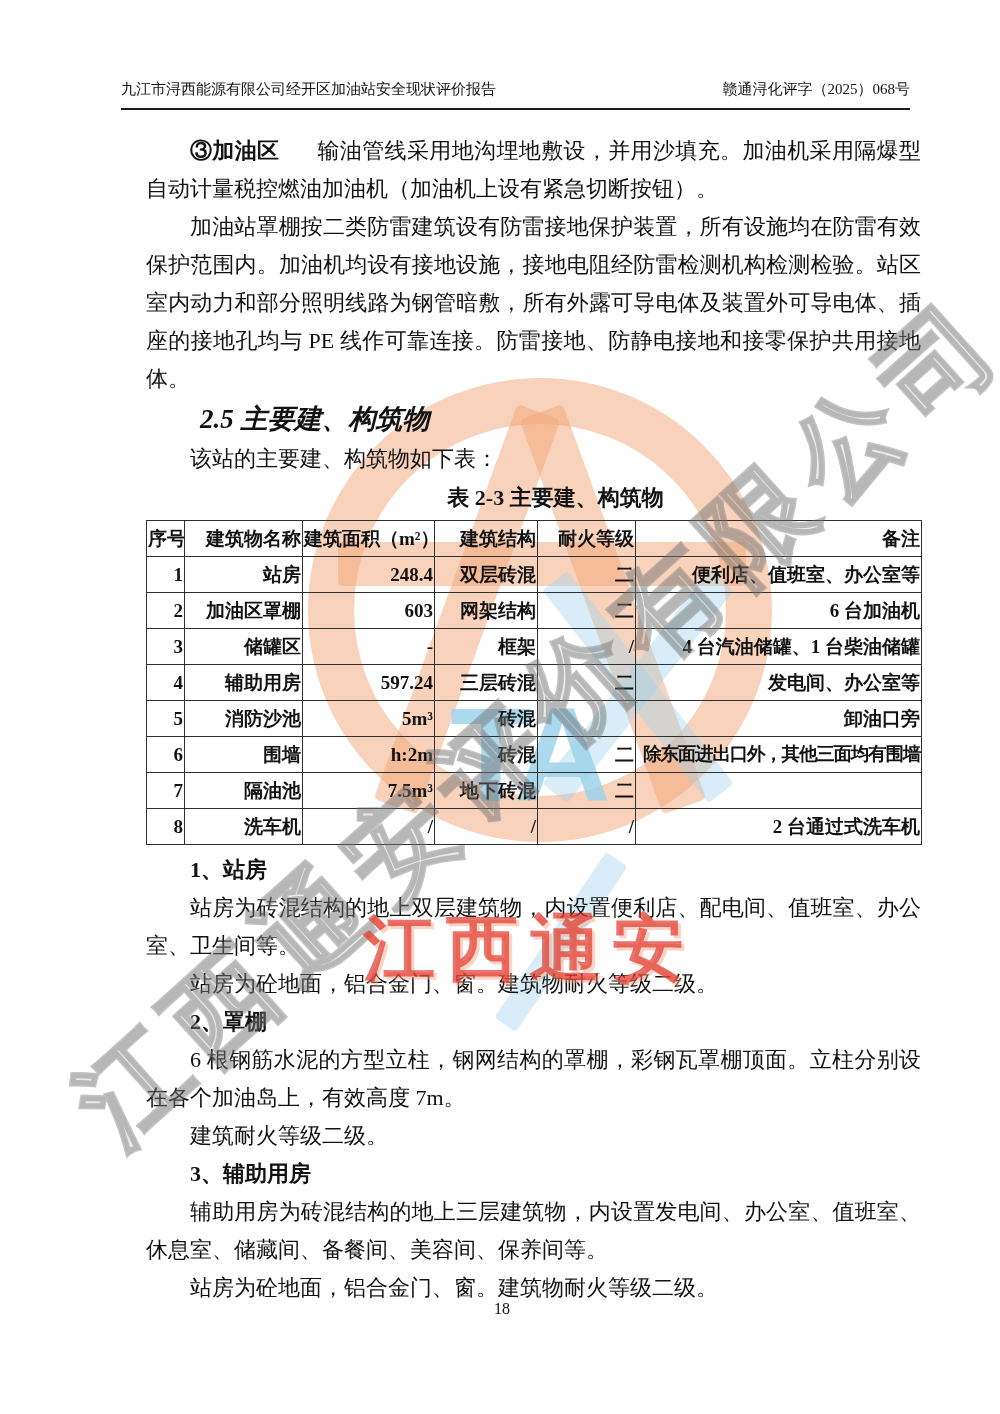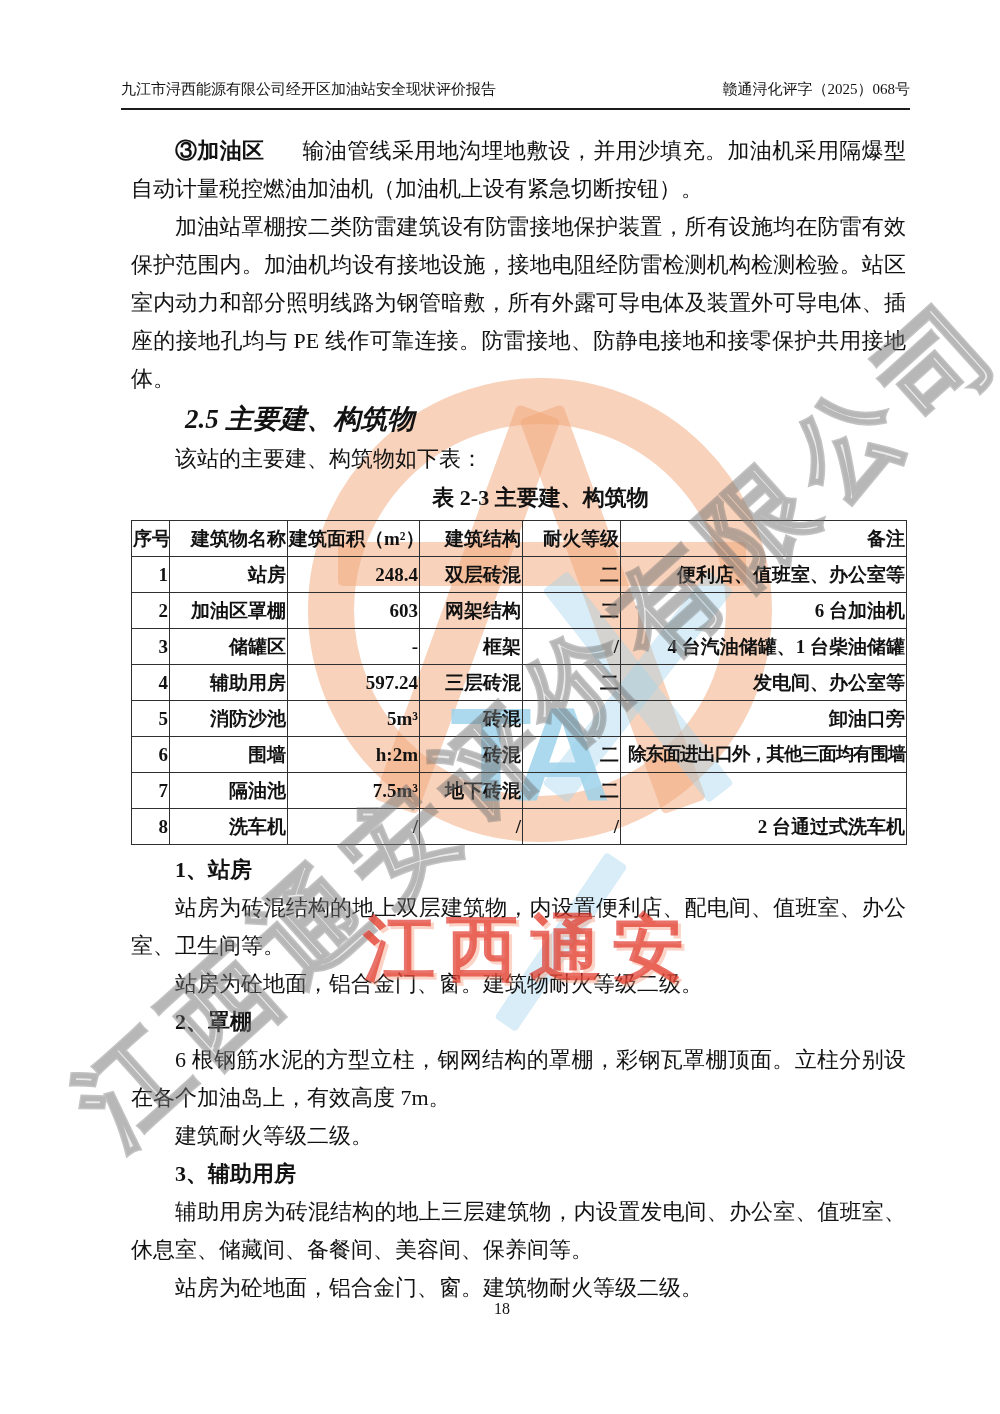--- a/index.html
+++ b/index.html
@@ -10,21 +10,21 @@
   }
   
   .hdr{
     position:absolute;top:80px;left:121px;right:90px;
     display:flex;justify-content:space-between;align-items:baseline;
     font-size:15px;font-weight:normal;z-index:2;
   }
   .hdr-rule{position:absolute;top:108px;left:121px;right:90px;border-top:2px solid #1c1c1c;z-index:2;}
   
   .doc{
-    position:absolute;top:132px;left:131px;width:775px;z-index:2;
+    position:absolute;top:132px;left:146px;width:775px;z-index:2;
     font-size:22px;line-height:38px;text-align:justify;
   }
   .doc p{margin:0;text-indent:2em;}
   .p1-label{font-weight:bold;margin-right:38px;}
   .sec-h{
     font-size:27px;font-weight:bold;font-style:italic;
     margin:13px 0 3px;text-indent:0;line-height:42px;
   }
   .tbl-title{text-align:center;font-weight:bold;font-size:22px;margin:0;text-indent:0;line-height:40px;}
   .sub-h{font-weight:bold;}

